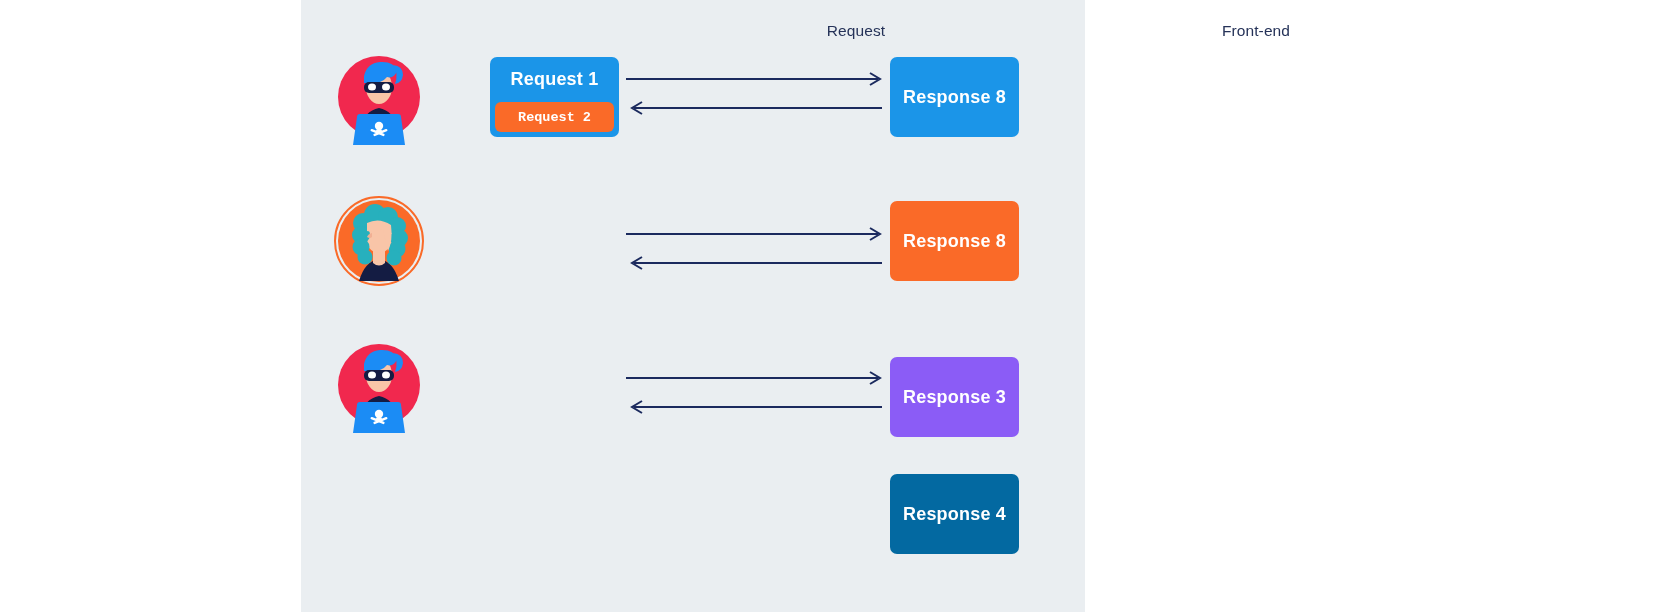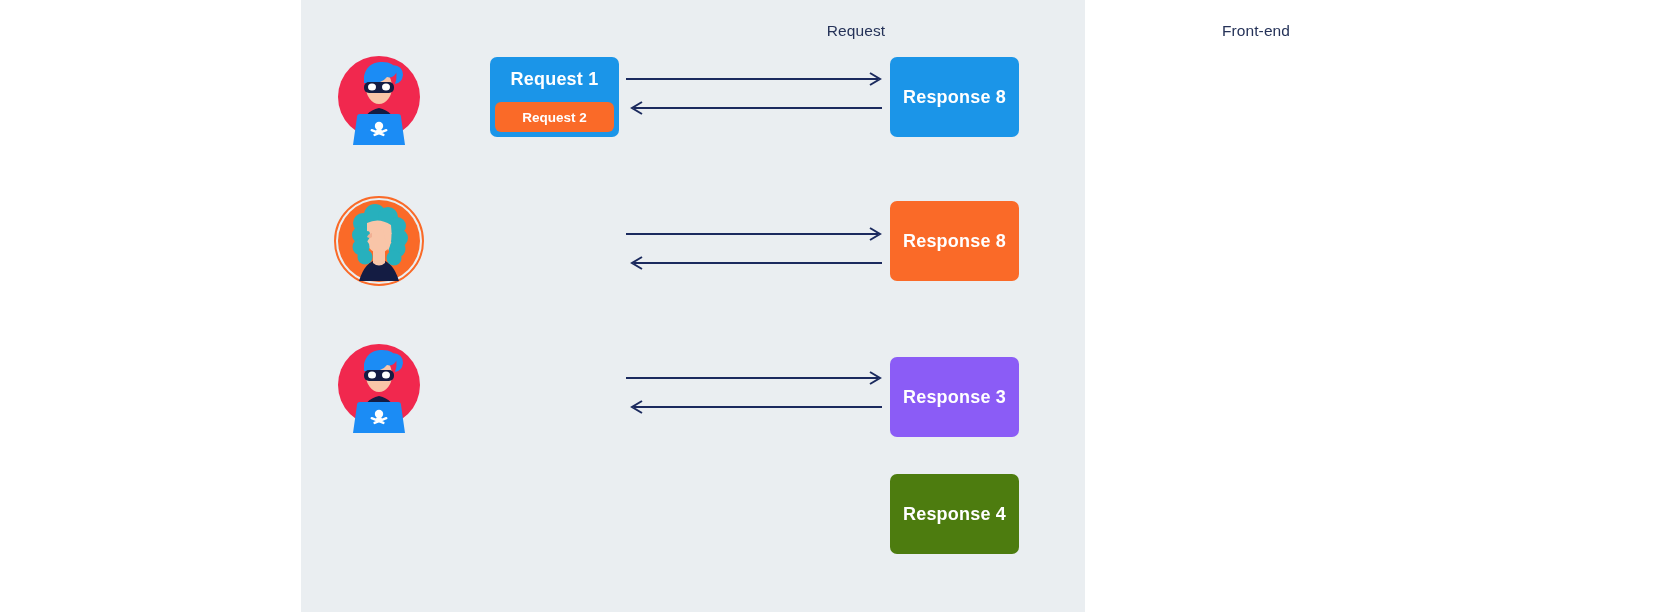--- a/index.html
+++ b/index.html
@@ -86,20 +86,21 @@
     border-radius: 6px;
     display: flex;
     align-items: center;
     justify-content: center;
   }
   #box-request-2 .box-label {
     color: #ffffff;
     font-size: 13.5px;
     font-weight: bold;
     white-space: nowrap;
+    font-family: Liberation Mono, monospace;
   }
 
   
   .arrow-pair {
     position: absolute;
     left: 321px;
     width: 264px;
     height: 80px;
   }
   .arrow-pair svg { display: block; }
@@ -233,18 +234,18 @@
         </g>
       </svg>
     </div>
 
     <div class="msg-box col-frontend" style="top:20px;background:#8b5cf6">
       <span class="box-label">Response 3</span>
     </div>
   </div>
 
   <div class="row" style="top:466px;height:96px">
-    <div class="msg-box col-frontend" style="top:8px;background:#4d7c0f">
+    <div class="msg-box col-frontend" style="top:8px;background:#0369a1">
       <span class="box-label">Response 4</span>
     </div>
   </div>
 
 </div>
 
 </body></html>

